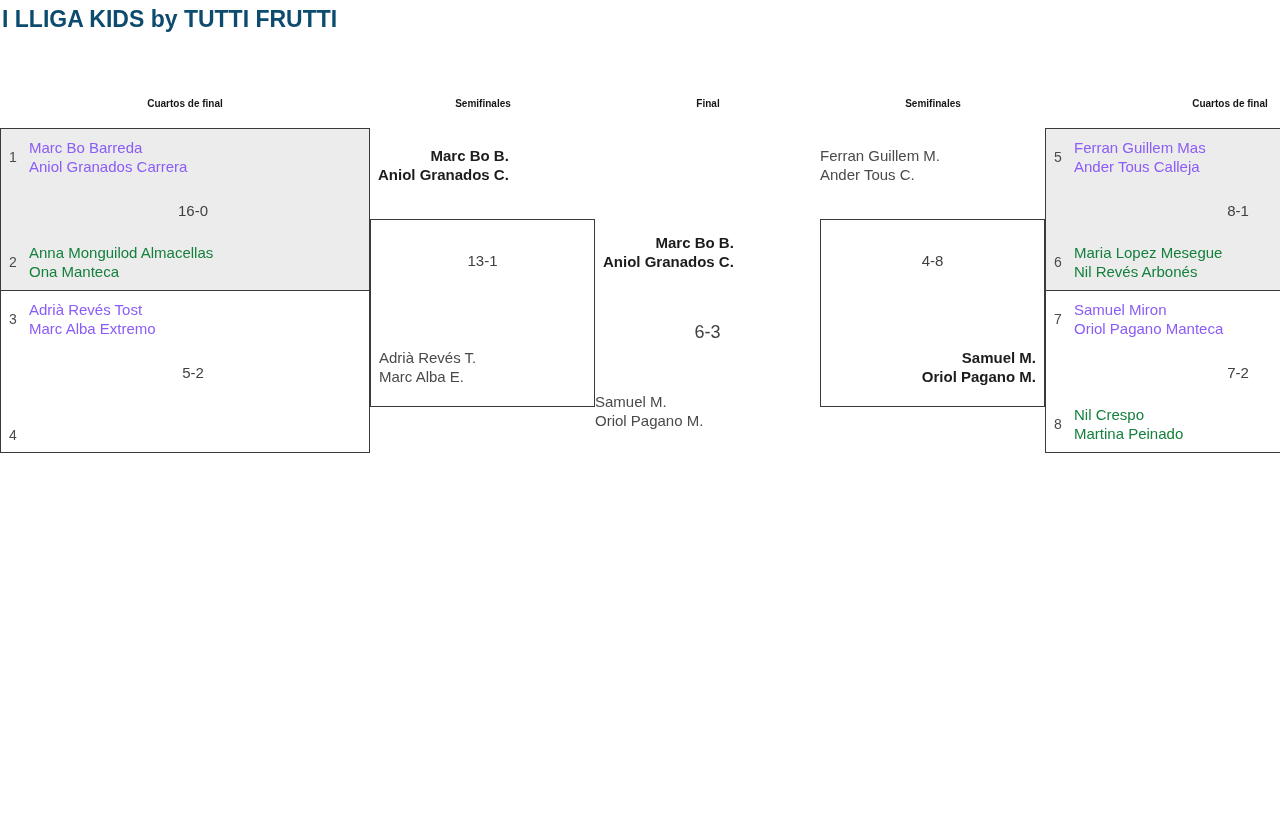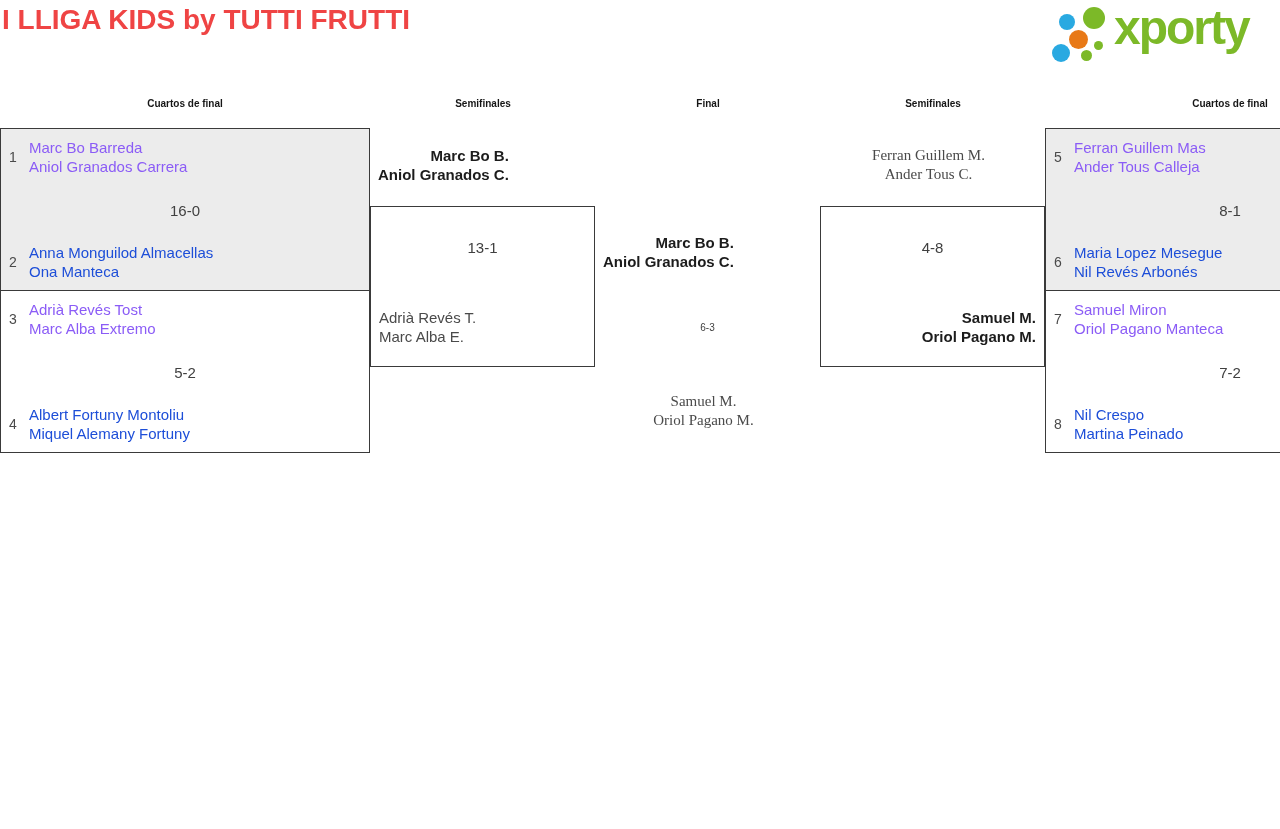--- a/index.html
+++ b/index.html
@@ -1,75 +1,66 @@
 <!DOCTYPE html>
 <html><head>
 <meta charset="utf-8">
 <style>
   html,body{margin:0;padding:0;background:#fff;}
   .page{position:relative;width:1280px;height:829px;background:#ffffff;overflow:hidden;
         font-family:"Liberation Sans",sans-serif;color:#1c1c1c;}
 
   
-  .title{position:absolute;left:2px;top:3px;font-size:28px;font-weight:bold;
-         line-height:33px;color:#ef4444;white-space:nowrap;}
+  .title{position:absolute;left:2px;top:3px;font-size:23px;font-weight:bold;
+         line-height:33px;color:#0c4a6e;white-space:nowrap;}
   .logo{position:absolute;left:1050px;top:4px;width:230px;height:64px;}
   .dot{position:absolute;border-radius:50%;}
   .logo-text{position:absolute;left:64px;top:-8px;font-size:48px;font-weight:bold;
              letter-spacing:-2px;line-height:64px;}
 
   
   .round-header{position:absolute;top:98px;transform:translateX(-50%);
                 font-size:10px;font-weight:bold;color:#161616;white-space:nowrap;}
 
   
   .match{position:absolute;box-sizing:border-box;border:1px solid #3a3a3a;background:#ffffff;}
   .match.shaded{background:#ececec;}
   .qf{width:370px;height:163px;}
-  .sf-box{width:225px;height:161px;top:206px;}
+  .sf-box{width:225px;height:188px;top:219px;}
 
   .team{position:absolute;display:flex;align-items:center;gap:9px;left:8px;}
   .team.t-top{top:9px;}
   .team.t-bottom{bottom:9px;}
   .seed{font-size:14px;color:#4a4a4a;min-width:11px;}
-  .n{font-size:15px;line-height:19px;color:#1d4ed8;white-space:nowrap;}
+  .n{font-size:15px;line-height:19px;color:#15803d;white-space:nowrap;}
   .winner .n{font-weight:normal;color:#8b5cf6;}
 
   .score{position:absolute;left:0;width:100%;text-align:center;
          font-size:15px;color:#404040;}
-  .qf .score{top:50%;transform:translateY(-50%);}
+  .qf .score{top:50%;transform:translateY(-50%);padding-left:8px;}
   .sf-box .score{top:32px;}
 
   .loser-inside{position:absolute;bottom:20px;left:8px;}
   .loser-inside.right{left:auto;right:8px;text-align:right;}
 
   .label-block{position:absolute;font-size:15px;line-height:19px;white-space:nowrap;}
   .label-block.bold div{font-weight:bold;color:#1c1c1c;text-align:right;}
   .label-block.reg div{color:#4a4a4a;}
-  .t-right{text-align:center;font-family:Liberation Serif, serif;}
-  .score-free{position:absolute;font-size:10px;color:#404040;text-align:center;}
+  .t-right{text-align:left;}
+  .score-free{position:absolute;font-size:18px;color:#404040;text-align:center;}
 </style>
 </head>
 <body>
 
 <div class="page">
 
   <div class="title">
     <div>I LLIGA KIDS by TUTTI FRUTTI</div>
   </div>
 
-  <div class="logo">
-    <span class="dot" style="left:9px;top:10px;width:16px;height:16px;background:#29a9e1;"></span>
-    <span class="dot" style="left:33px;top:3px;width:22px;height:22px;background:#7cb928;"></span>
-    <span class="dot" style="left:19px;top:26px;width:19px;height:19px;background:#e87917;"></span>
-    <span class="dot" style="left:44px;top:37px;width:9px;height:9px;background:#7cb928;"></span>
-    <span class="dot" style="left:2px;top:40px;width:18px;height:18px;background:#29a9e1;"></span>
-    <span class="dot" style="left:31px;top:46px;width:11px;height:11px;background:#7cb928;"></span>
-    <span class="logo-text" style="color:#7cb928;">xporty</span>
-  </div>
 
   <div class="round-header" style="left:185px;">Cuartos de final</div>
   <div class="round-header" style="left:483px;">Semifinales</div>
   <div class="round-header" style="left:708px;">Final</div>
   <div class="round-header" style="left:933px;">Semifinales</div>
   <div class="round-header" style="left:1230px;">Cuartos de final</div>
 
   <div class="match qf shaded" style="left:0;top:128px;">
     <div class="team t-top winner">
       <span class="seed">1</span>
@@ -92,24 +83,20 @@
     <div class="team t-top winner">
       <span class="seed">3</span>
       <div class="names">
         <div class="n">Adrià Revés Tost</div>
         <div class="n">Marc Alba Extremo</div>
       </div>
     </div>
     <div class="score">5-2</div>
     <div class="team t-bottom">
       <span class="seed">4</span>
-      <div class="names">
-        <div class="n">Albert Fortuny Montoliu</div>
-        <div class="n">Miquel Alemany Fortuny</div>
-      </div>
     </div>
   </div>
 
   <div class="label-block bold" style="left:378px;top:146px;">
     <div>Marc Bo B.</div>
     <div>Aniol Granados C.</div>
   </div>
 
   <div class="match sf-box" style="left:370px;">
     <div class="score">13-1</div>

